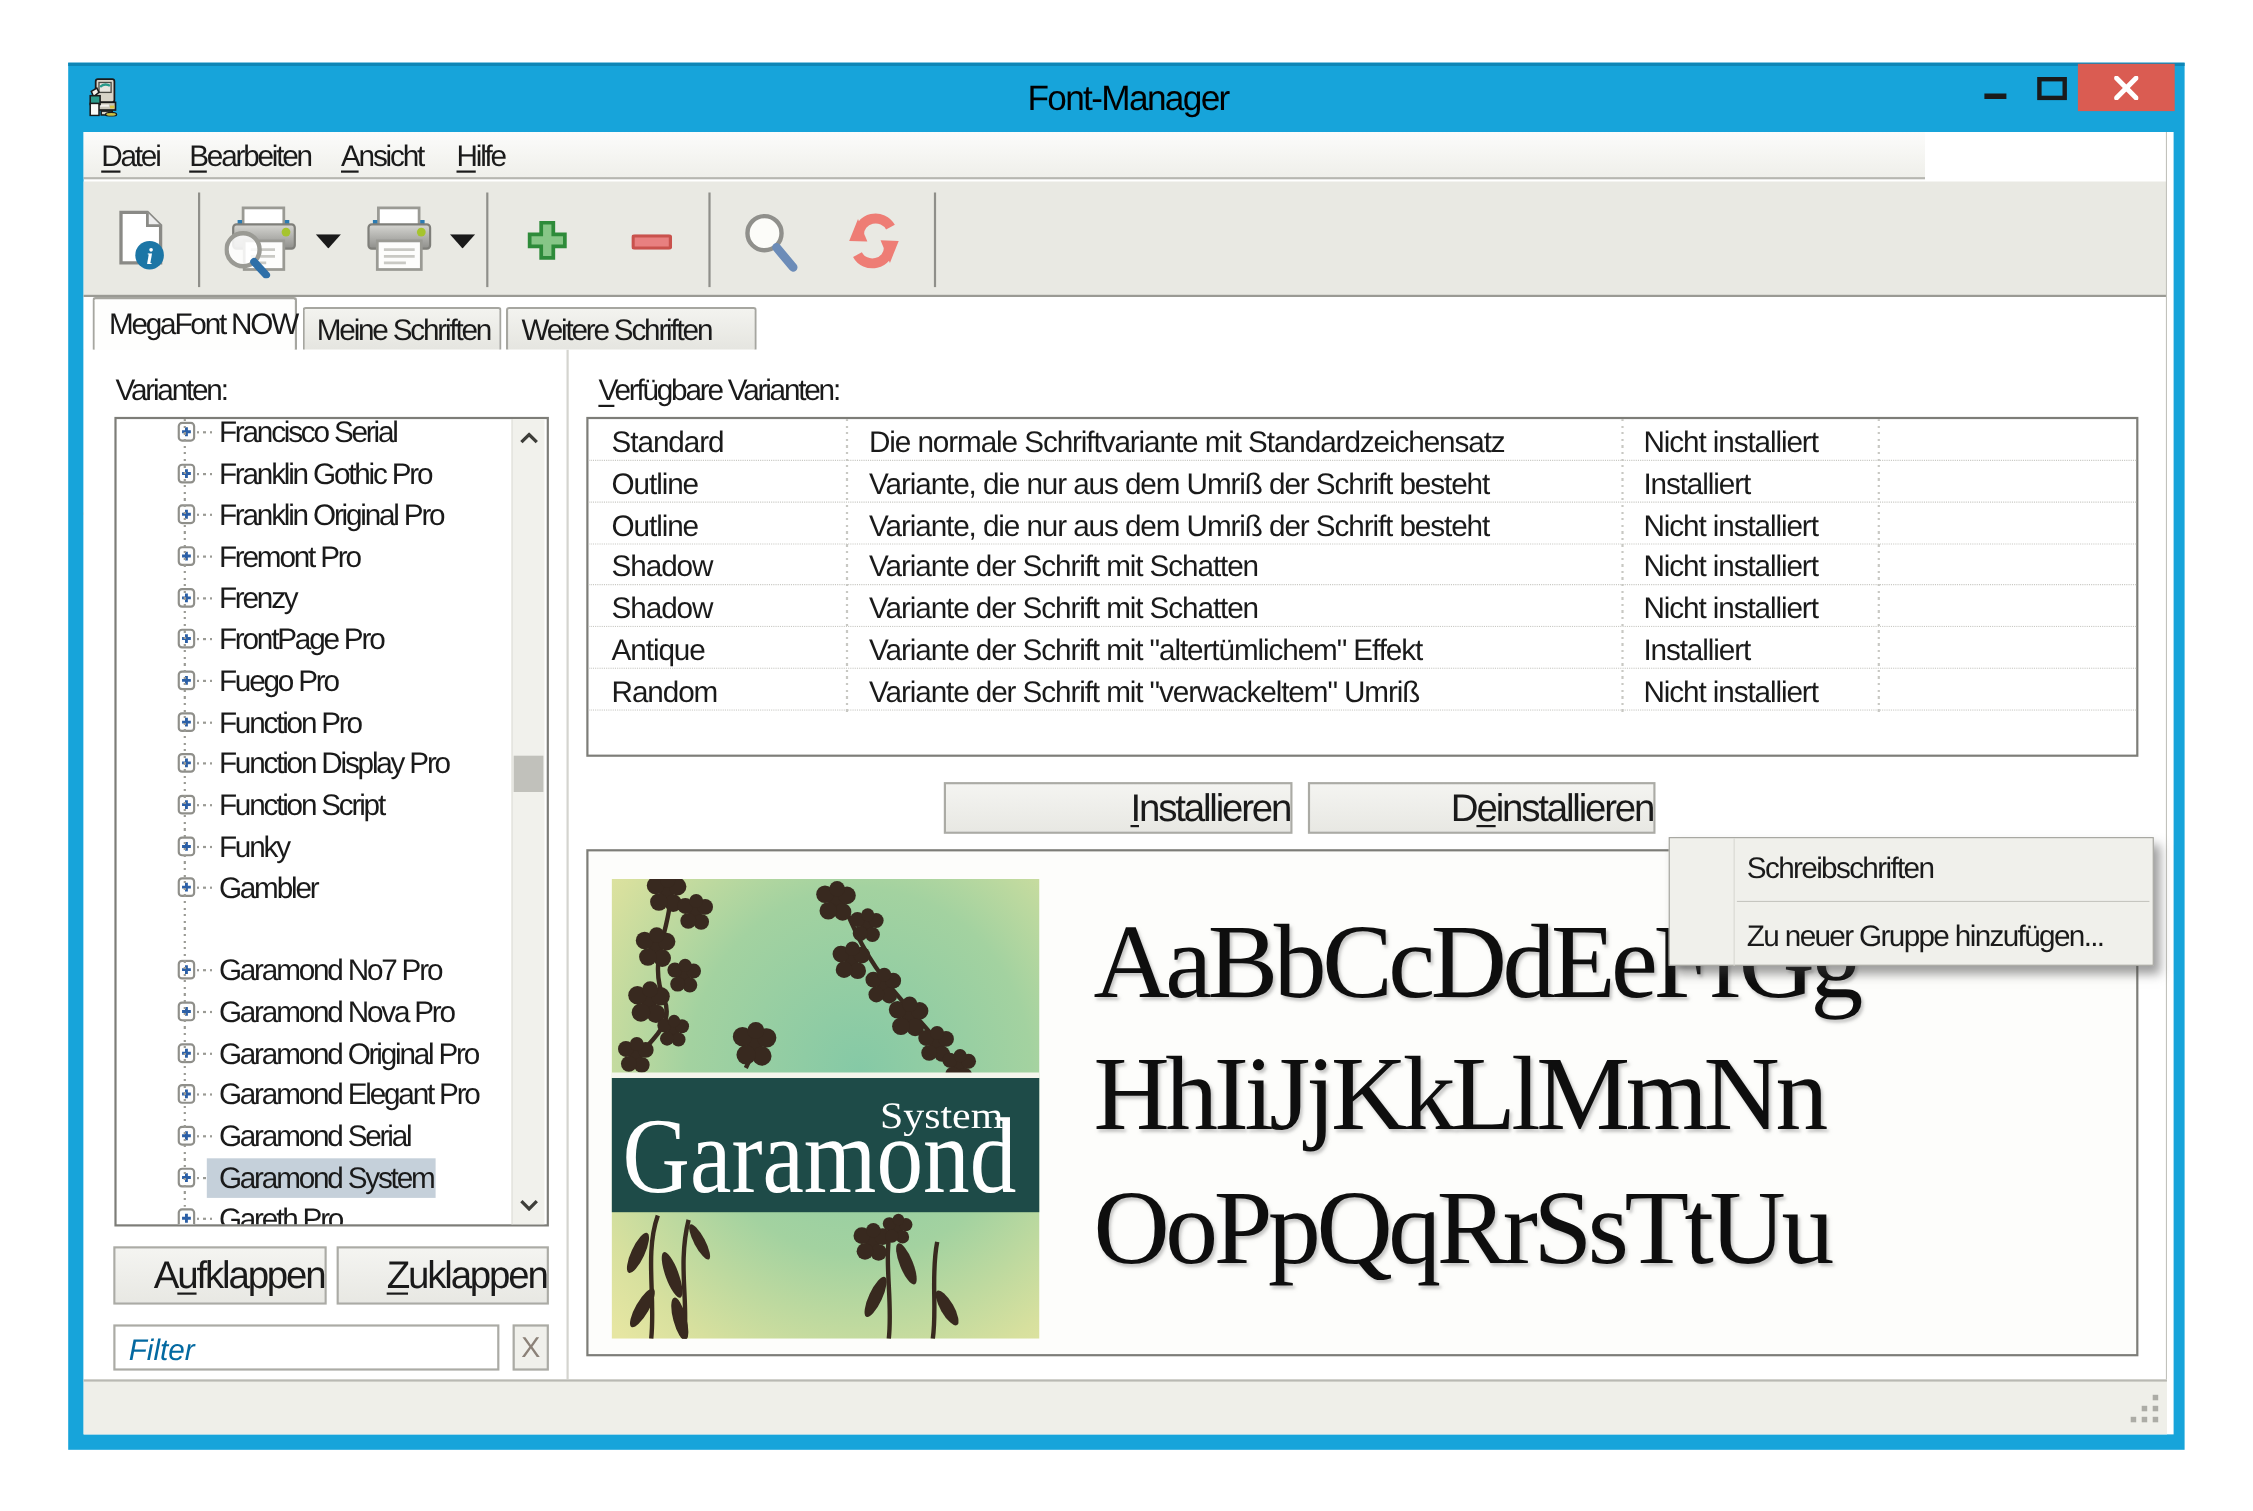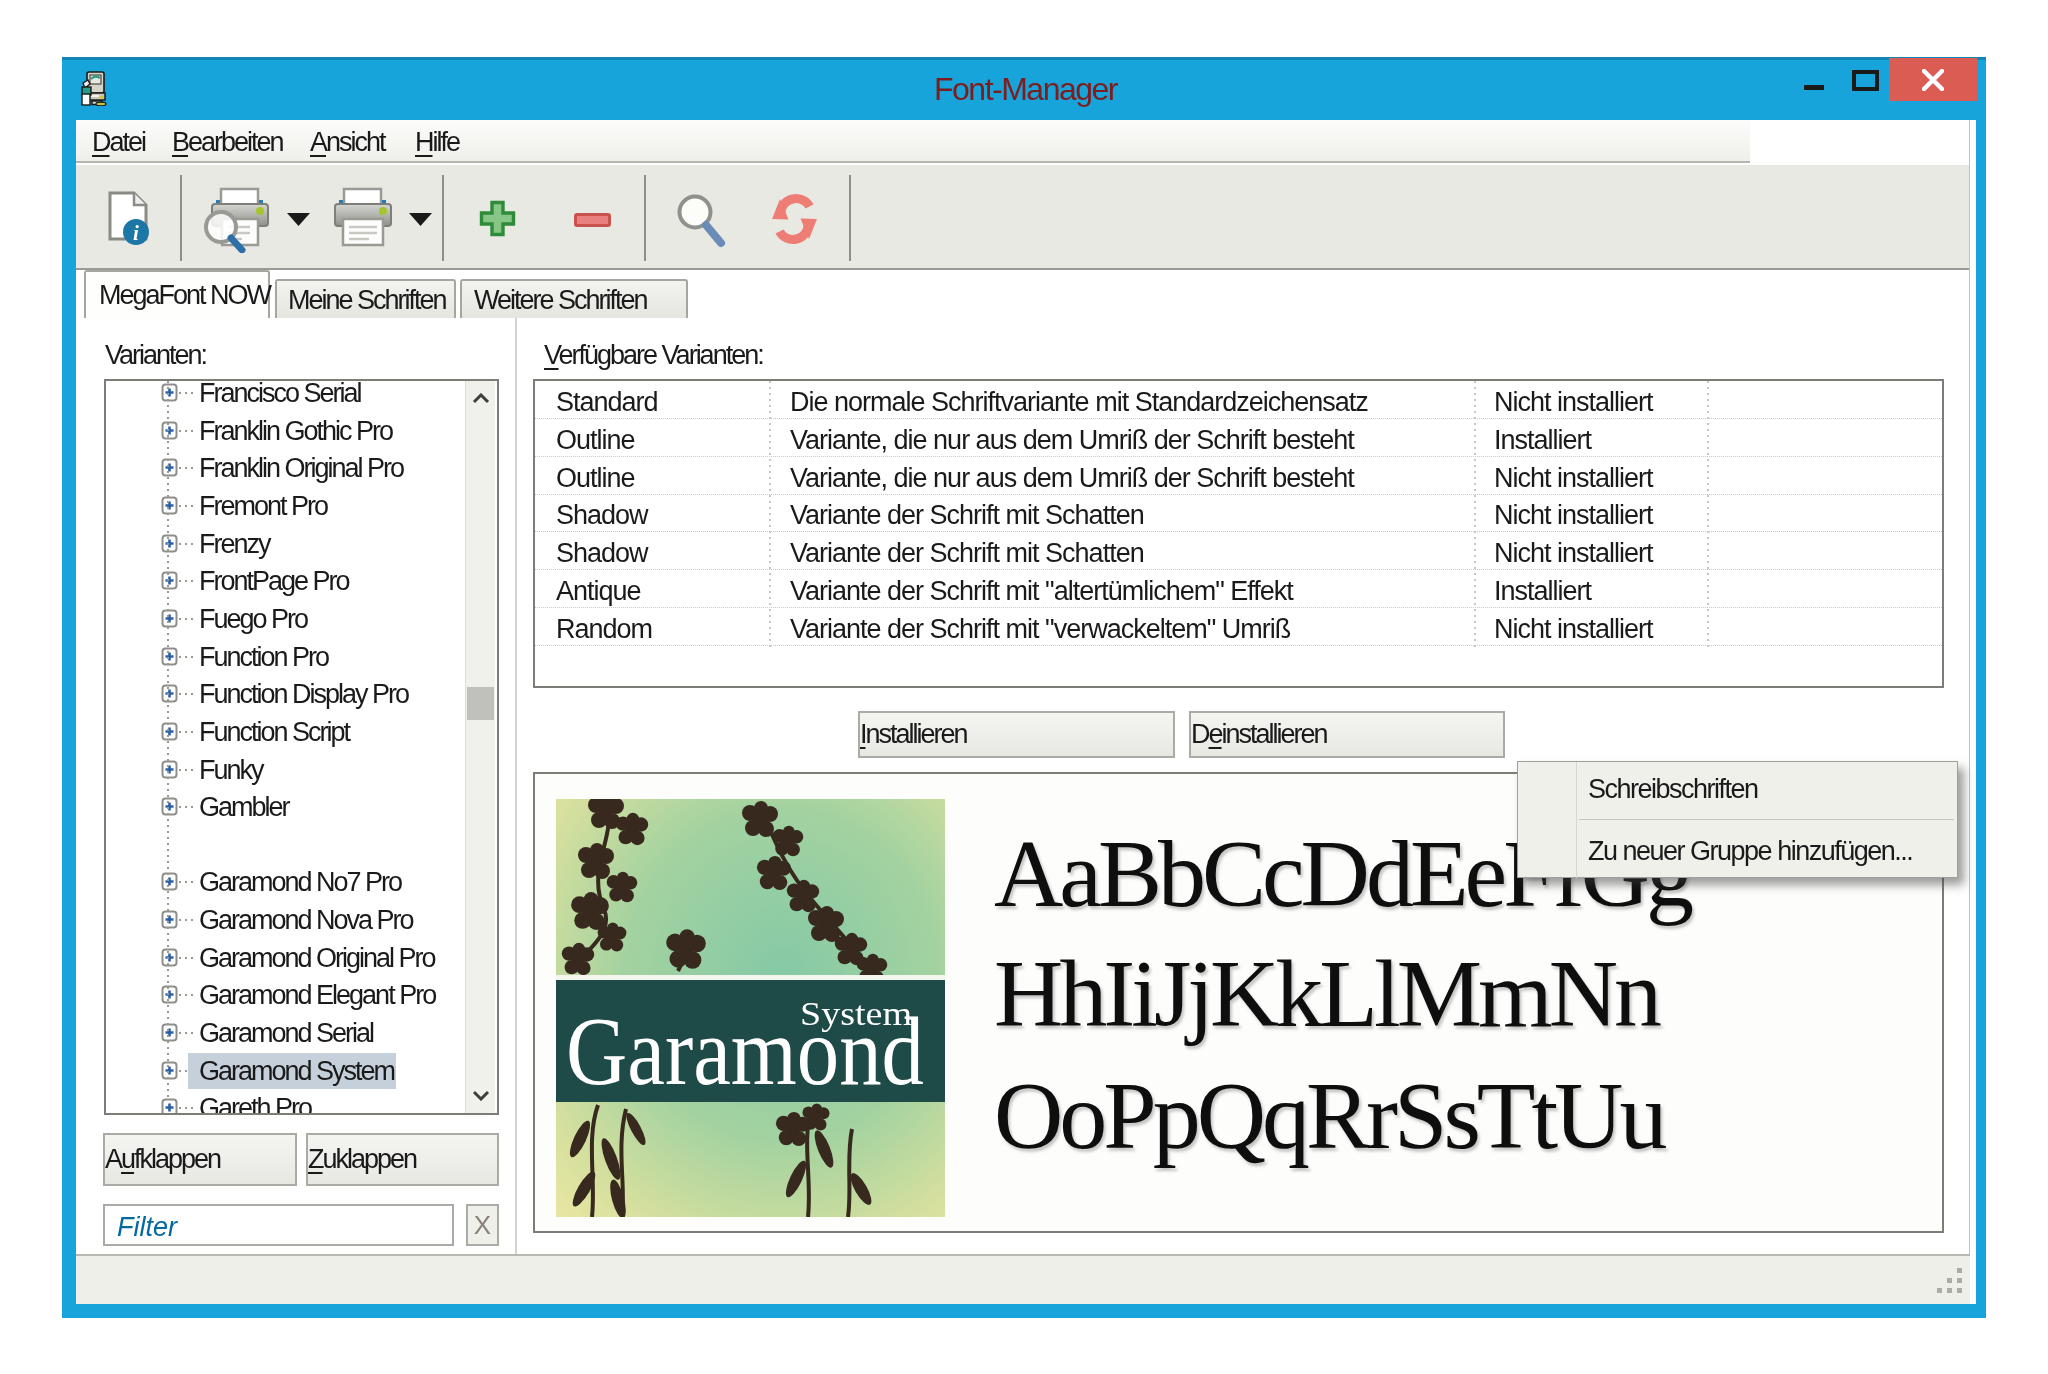--- a/index.html
+++ b/index.html
@@ -1,19 +1,19 @@
 <!DOCTYPE html>
 <html><head><meta charset="utf-8">
 <style>
 *{margin:0;padding:0;box-sizing:border-box}
 html,body{width:2048px;height:1374px;background:#fff;overflow:hidden}
 body{font-family:"Liberation Sans",sans-serif;color:#1a1a1a;position:relative}
 .abs{position:absolute}
 #win{position:absolute;left:62px;top:57px;width:1924px;height:1261px;background:#17a4da}
-#title{position:absolute;left:872px;top:14px;width:300px;font-size:32px;letter-spacing:-1.5px;color:#7f1d1d}
+#title{position:absolute;left:872px;top:14px;width:300px;font-size:32px;letter-spacing:-1.5px;color:#000000}
 #client{position:absolute;left:14px;top:63px;width:1900px;height:1184px;background:#fff}
 #menubar{position:absolute;left:0;top:0;width:1674px;height:43px;background:linear-gradient(#fcfcfb,#efefea);border-bottom:2px solid #b6b6b0}
 .mi{position:absolute;top:7px;font-size:27px;letter-spacing:-2px}
 #toolbar{position:absolute;left:0;top:45px;width:1894px;height:105px;background:#e9e9e3;border-bottom:2px solid #9a9a94}
 .tsep{position:absolute;top:10px;height:86px;width:2px;background:#8f8f8a}
 #tabstrip{position:absolute;left:0;top:150px;width:1894px;height:48px;background:#fff}
 #tabline{position:absolute;left:0;top:196px;width:1894px;height:2px;background:#a6a6a0}
 .tab{position:absolute;font-size:27px;letter-spacing:-2px;white-space:nowrap}
 #tab1{left:8px;top:0px;width:186px;height:48px;background:#fefefd;border:2px solid #a6a6a0;border-bottom:none;border-radius:3px 3px 0 0;z-index:3}
 #tab2{left:199px;top:9px;width:181px;height:39px}
@@ -24,21 +24,21 @@
 #rightline{position:absolute;left:1893px;top:0px;width:1px;height:1134px;background:#c2c2bc}
 #statusbar{position:absolute;left:0;top:1134px;width:1894px;height:50px;background:#efefe9;border-top:2px solid #b9b9b3}
 .lbl{position:absolute;font-size:27px;letter-spacing:-2px}
 #tree{position:absolute;left:28px;top:259px;width:395px;height:736px;border:2px solid #7d7d78;background:#fff;overflow:hidden}
 .trow{position:absolute;left:0;height:38px;width:336px}
 .tlabel{position:absolute;left:93px;top:4px;font-size:27px;letter-spacing:-2px;white-space:pre}
 .pbox{position:absolute;left:55px;top:9px}
 #vdots{position:absolute;left:91px;top:261px;height:716px;width:2px;background-image:repeating-linear-gradient(#9a9a94 0 2px,transparent 2px 6px)}
 #sbar{position:absolute;left:389px;top:261px;width:30px;height:732px;background:#f1f1ec;border-left:1px solid #dddDD8}
 #sthumb{position:absolute;left:391px;top:567px;width:27px;height:33px;background:#c1c1bb}
-.btn{position:absolute;background:linear-gradient(#f4f4f1,#e8e8e3);border:2px solid #ababa5;font-size:27px;letter-spacing:-2px;text-align:left;color:#1a1a1a}
+.btn{position:absolute;background:linear-gradient(#f4f4f1,#e8e8e3);border:2px solid #ababa5;font-size:35px;letter-spacing:-2px;text-align:right;color:#1a1a1a}
 #filter{position:absolute;left:27px;top:1084px;width:351px;height:42px;border:2px solid #ababa5;background:#fff}
 #filter span{position:absolute;left:12px;top:6px;font-style:italic;color:#0369a1;font-size:27px}
 #xbtn{position:absolute;left:390px;top:1084px;width:33px;height:42px;border:2px solid #ababa5;background:#f0f0eb;color:#8b8178;font-size:26px;text-align:center;line-height:38px}
 #table{position:absolute;left:457px;top:259px;width:1411px;height:309px;border:2px solid #7d7d78;background:#fff}
 .dvline{position:absolute;top:0px;width:2px;height:267px;background-image:repeating-linear-gradient(#c8c8c3 0 2px,transparent 2px 6px)}
 .drow{position:absolute;left:0;width:1407px;height:38px;border-bottom:1px dotted #c8c8c3}
 .c1{position:absolute;left:21px;top:6px;font-size:27px;letter-spacing:-1px}
 .c2{position:absolute;left:255px;top:6px;font-size:27px;letter-spacing:-1px}
 .c3{position:absolute;left:959px;top:6px;font-size:27px;letter-spacing:-1px}
 #preview{position:absolute;left:457px;top:652px;width:1411px;height:461px;border:2px solid #7d7d78;background:#fdfdfb}

